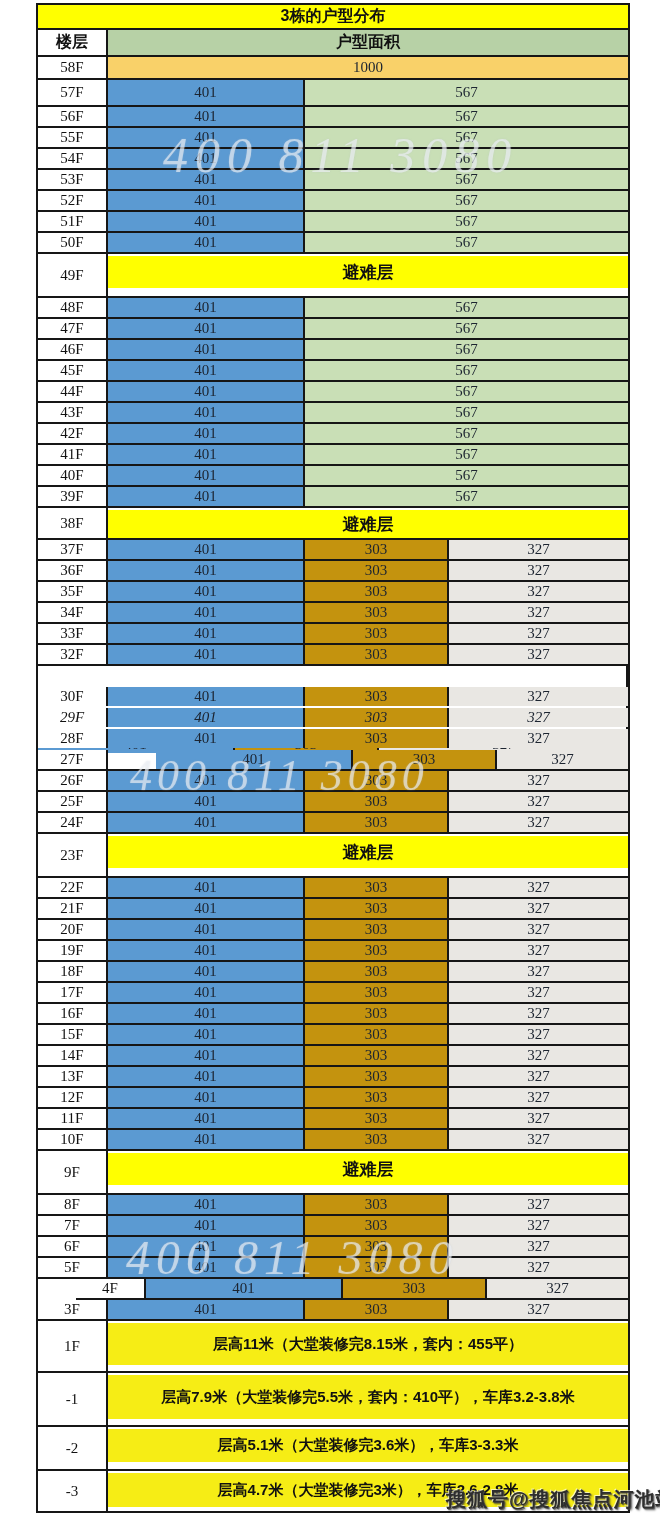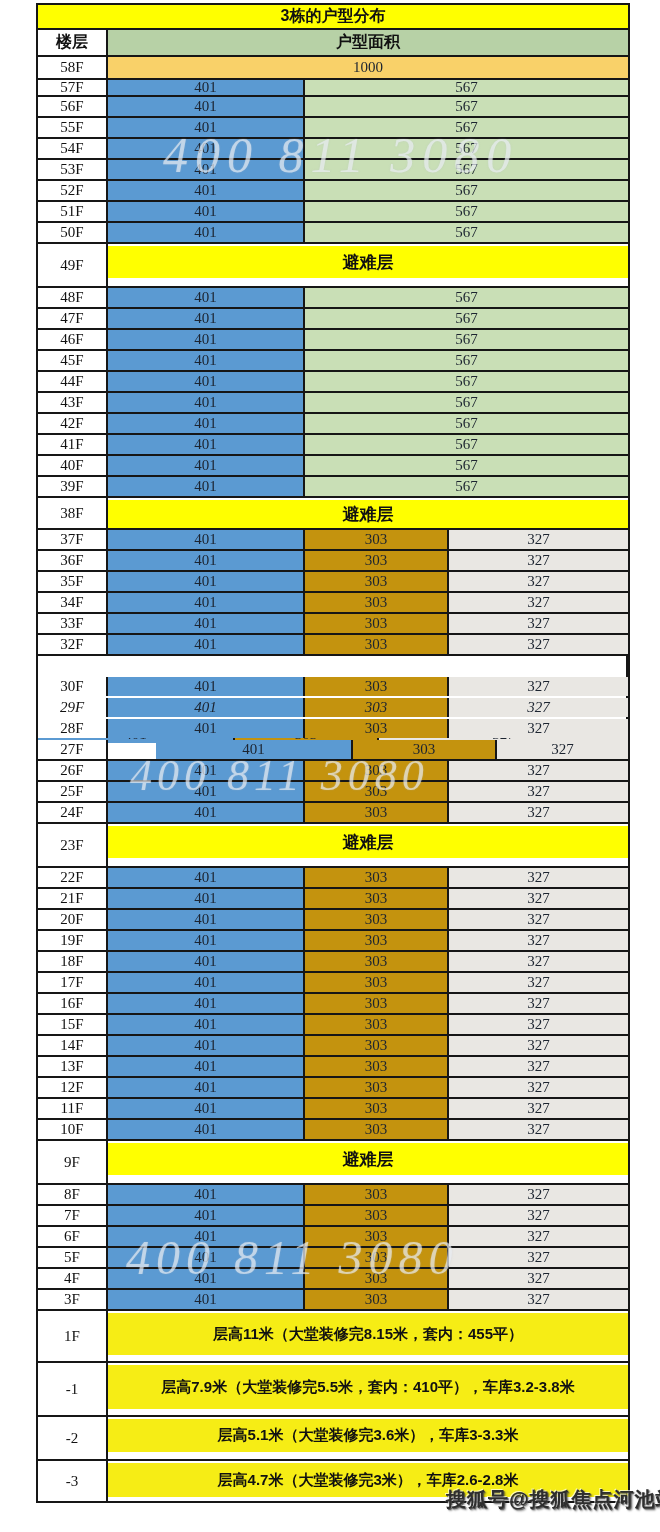--- a/index.html
+++ b/index.html
@@ -65,21 +65,21 @@
     <div class="lbl hdr-floor">楼层</div>
     <div class="hdr-area" id="hdr-area" style="background: rgb(183, 209, 166);">户型面积</div>
   </div>
   <div id="rows-host">
       <div class="trow" style="height: 23px;">
         <div class="lbl">58F</div>
         <div class="content">
           <div class="cell" style="background: rgb(249, 209, 105); flex: 1 1 0%;">1000</div>
         </div>
       </div>
-      <div class="trow" style="height: 17px;">
+      <div class="trow" style="height: 27px;">
         <div class="lbl">57F</div>
         <div class="content">
           <div class="cell" style="background: rgb(91, 154, 210); flex: 0 0 197px;">401</div>
           <div class="cell" style="background: rgb(201, 223, 182); flex: 1 1 0%;">567</div>
         </div>
       </div>
       <div class="trow" style="height: 21px;">
         <div class="lbl">56F</div>
         <div class="content">
           <div class="cell" style="background: rgb(91, 154, 210); flex: 0 0 197px;">401</div>
@@ -463,21 +463,21 @@
         </div>
       </div>
       <div class="trow" style="height: 21px; justify-content: space-between;">
         <div class="lbl">5F</div>
         <div class="content">
           <div class="cell" style="background: rgb(91, 154, 210); flex: 0 0 197px;">401</div>
           <div class="cell" style="background: rgb(196, 147, 14); flex: 0 0 144px;">303</div>
           <div class="cell" style="background: rgb(233, 231, 227); flex: 1 1 0%;">327</div>
         </div>
       </div>
-      <div class="trow" style="height: 21px;">
+      <div class="trow" style="height: 21px; margin-left: 38px;">
         <div class="lbl">4F</div>
         <div class="content">
           <div class="cell" style="background: rgb(91, 154, 210); flex: 0 0 197px;">401</div>
           <div class="cell" style="background: rgb(196, 147, 14); flex: 0 0 144px;">303</div>
           <div class="cell" style="background: rgb(233, 231, 227); flex: 1 1 0%;">327</div>
         </div>
       </div>
       <div class="trow" style="height: 21px;">
         <div class="lbl">3F</div>
         <div class="content">

